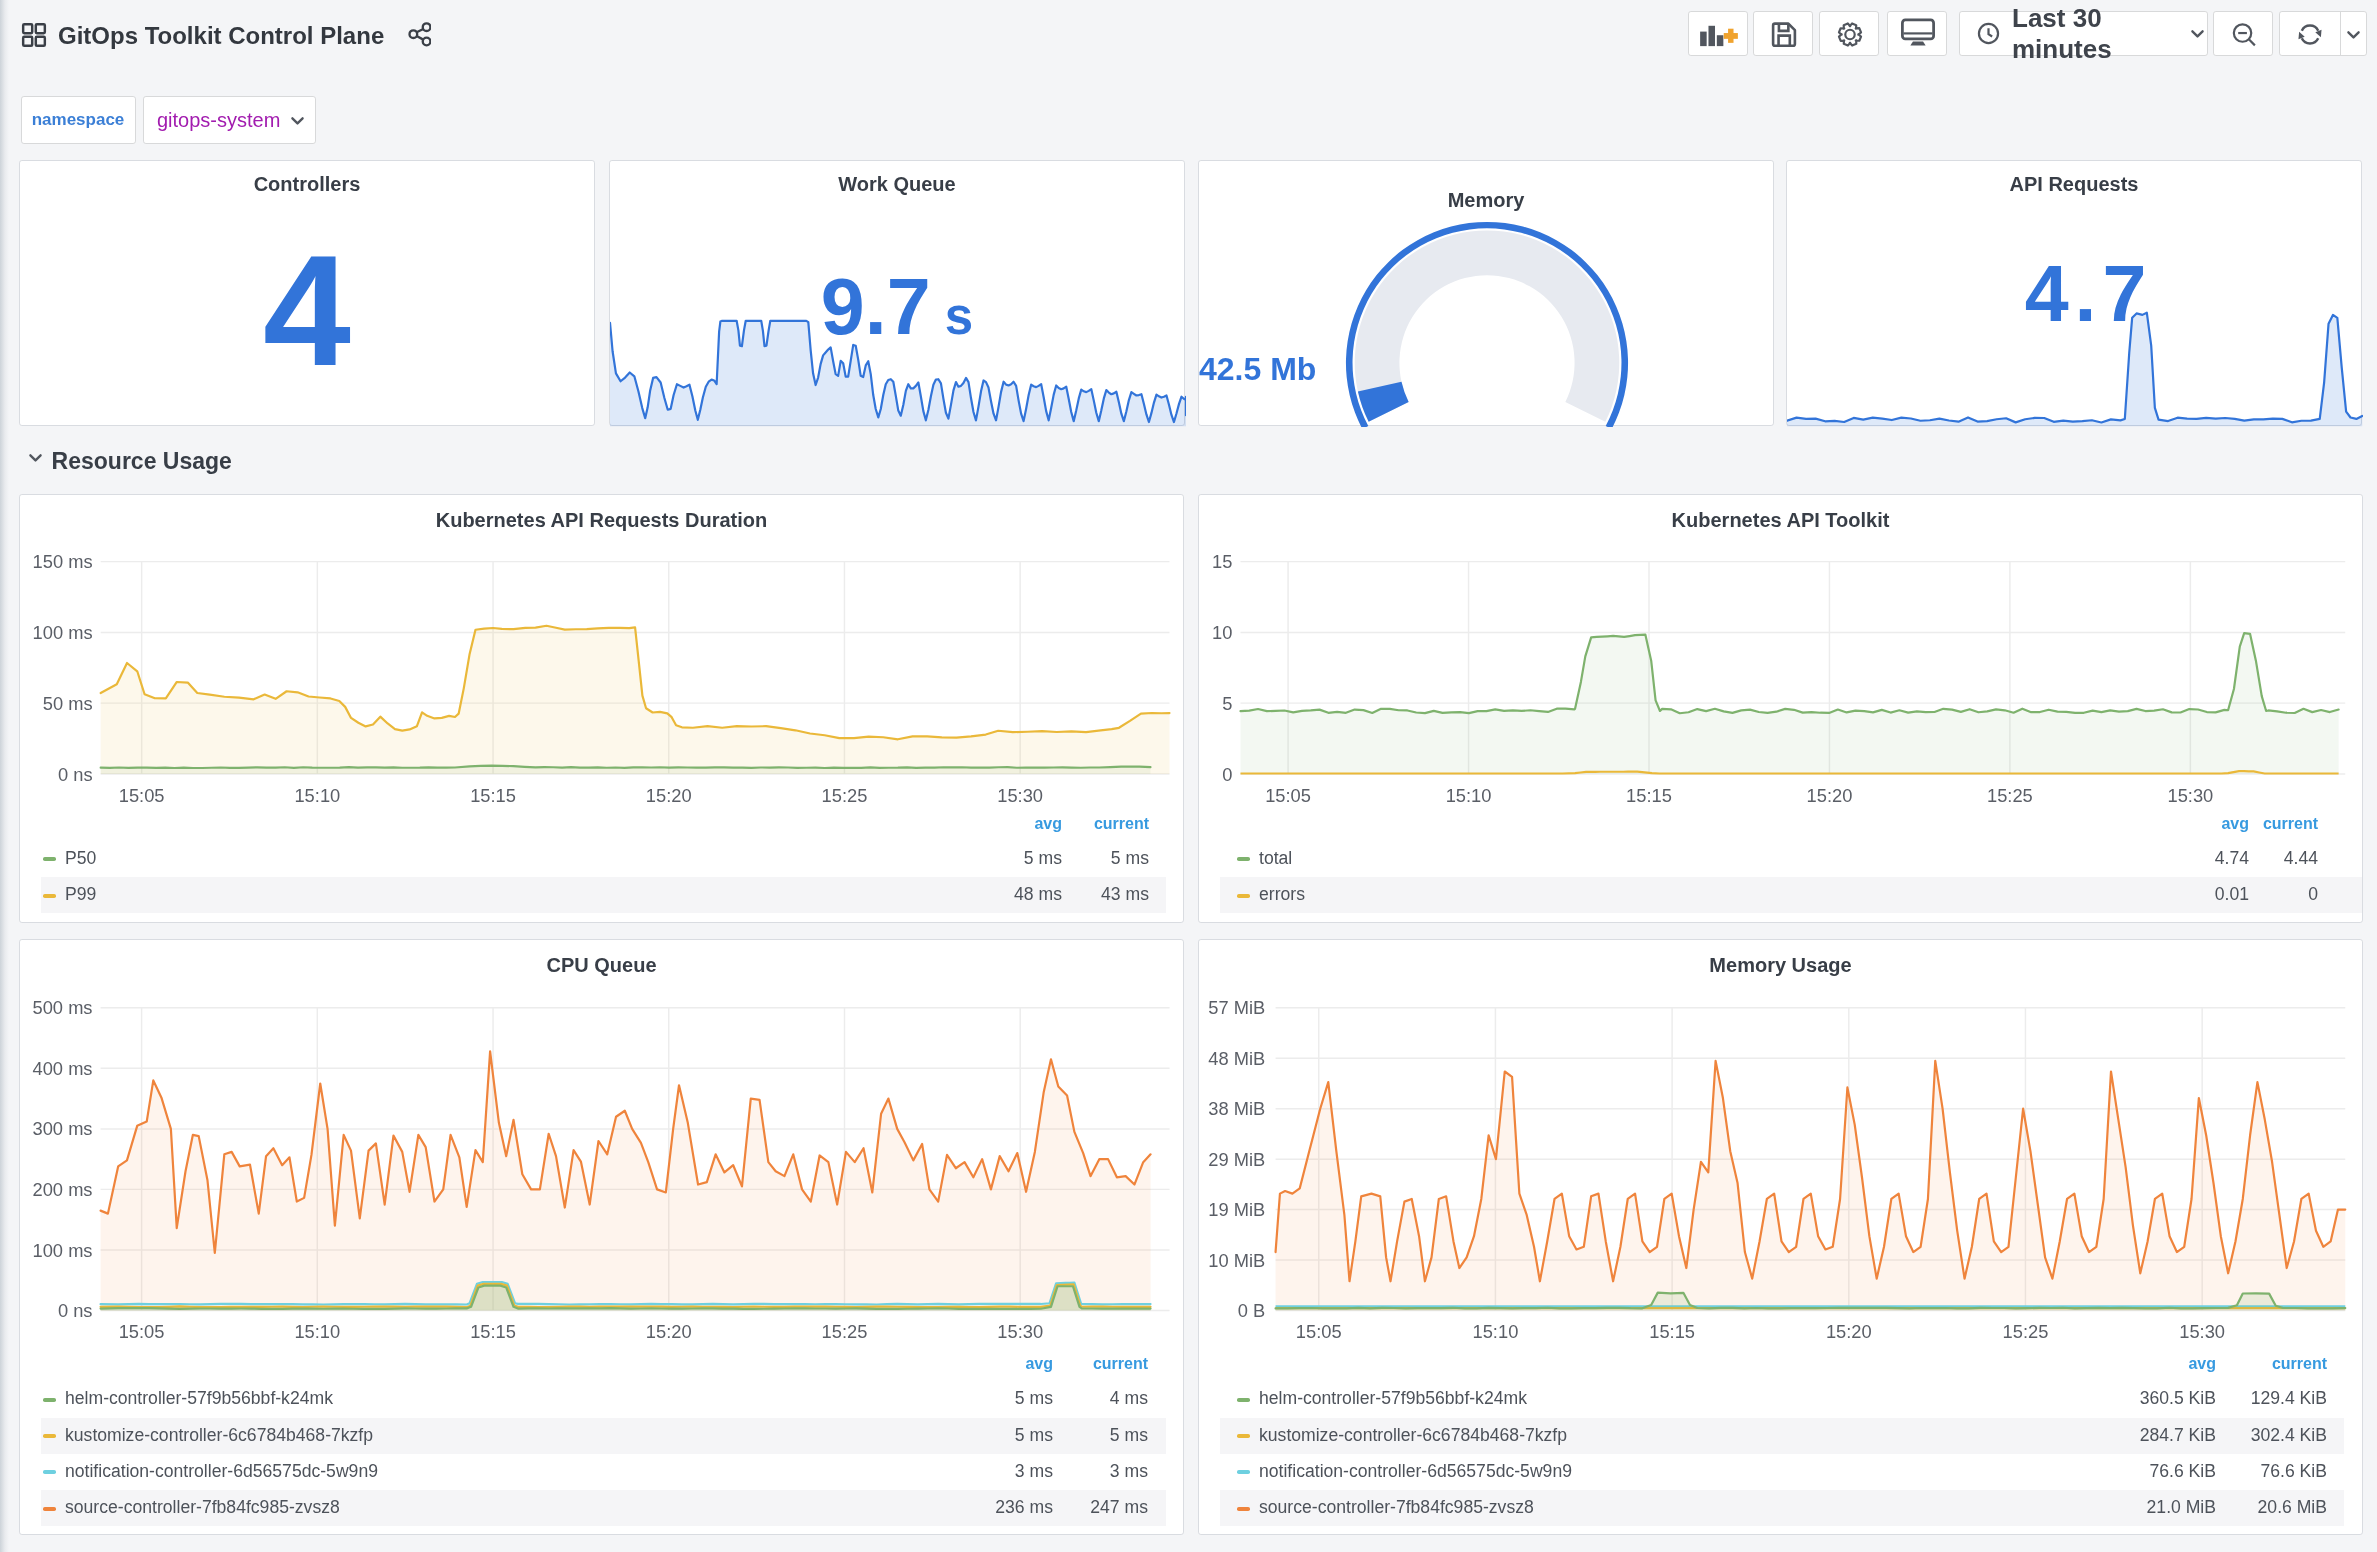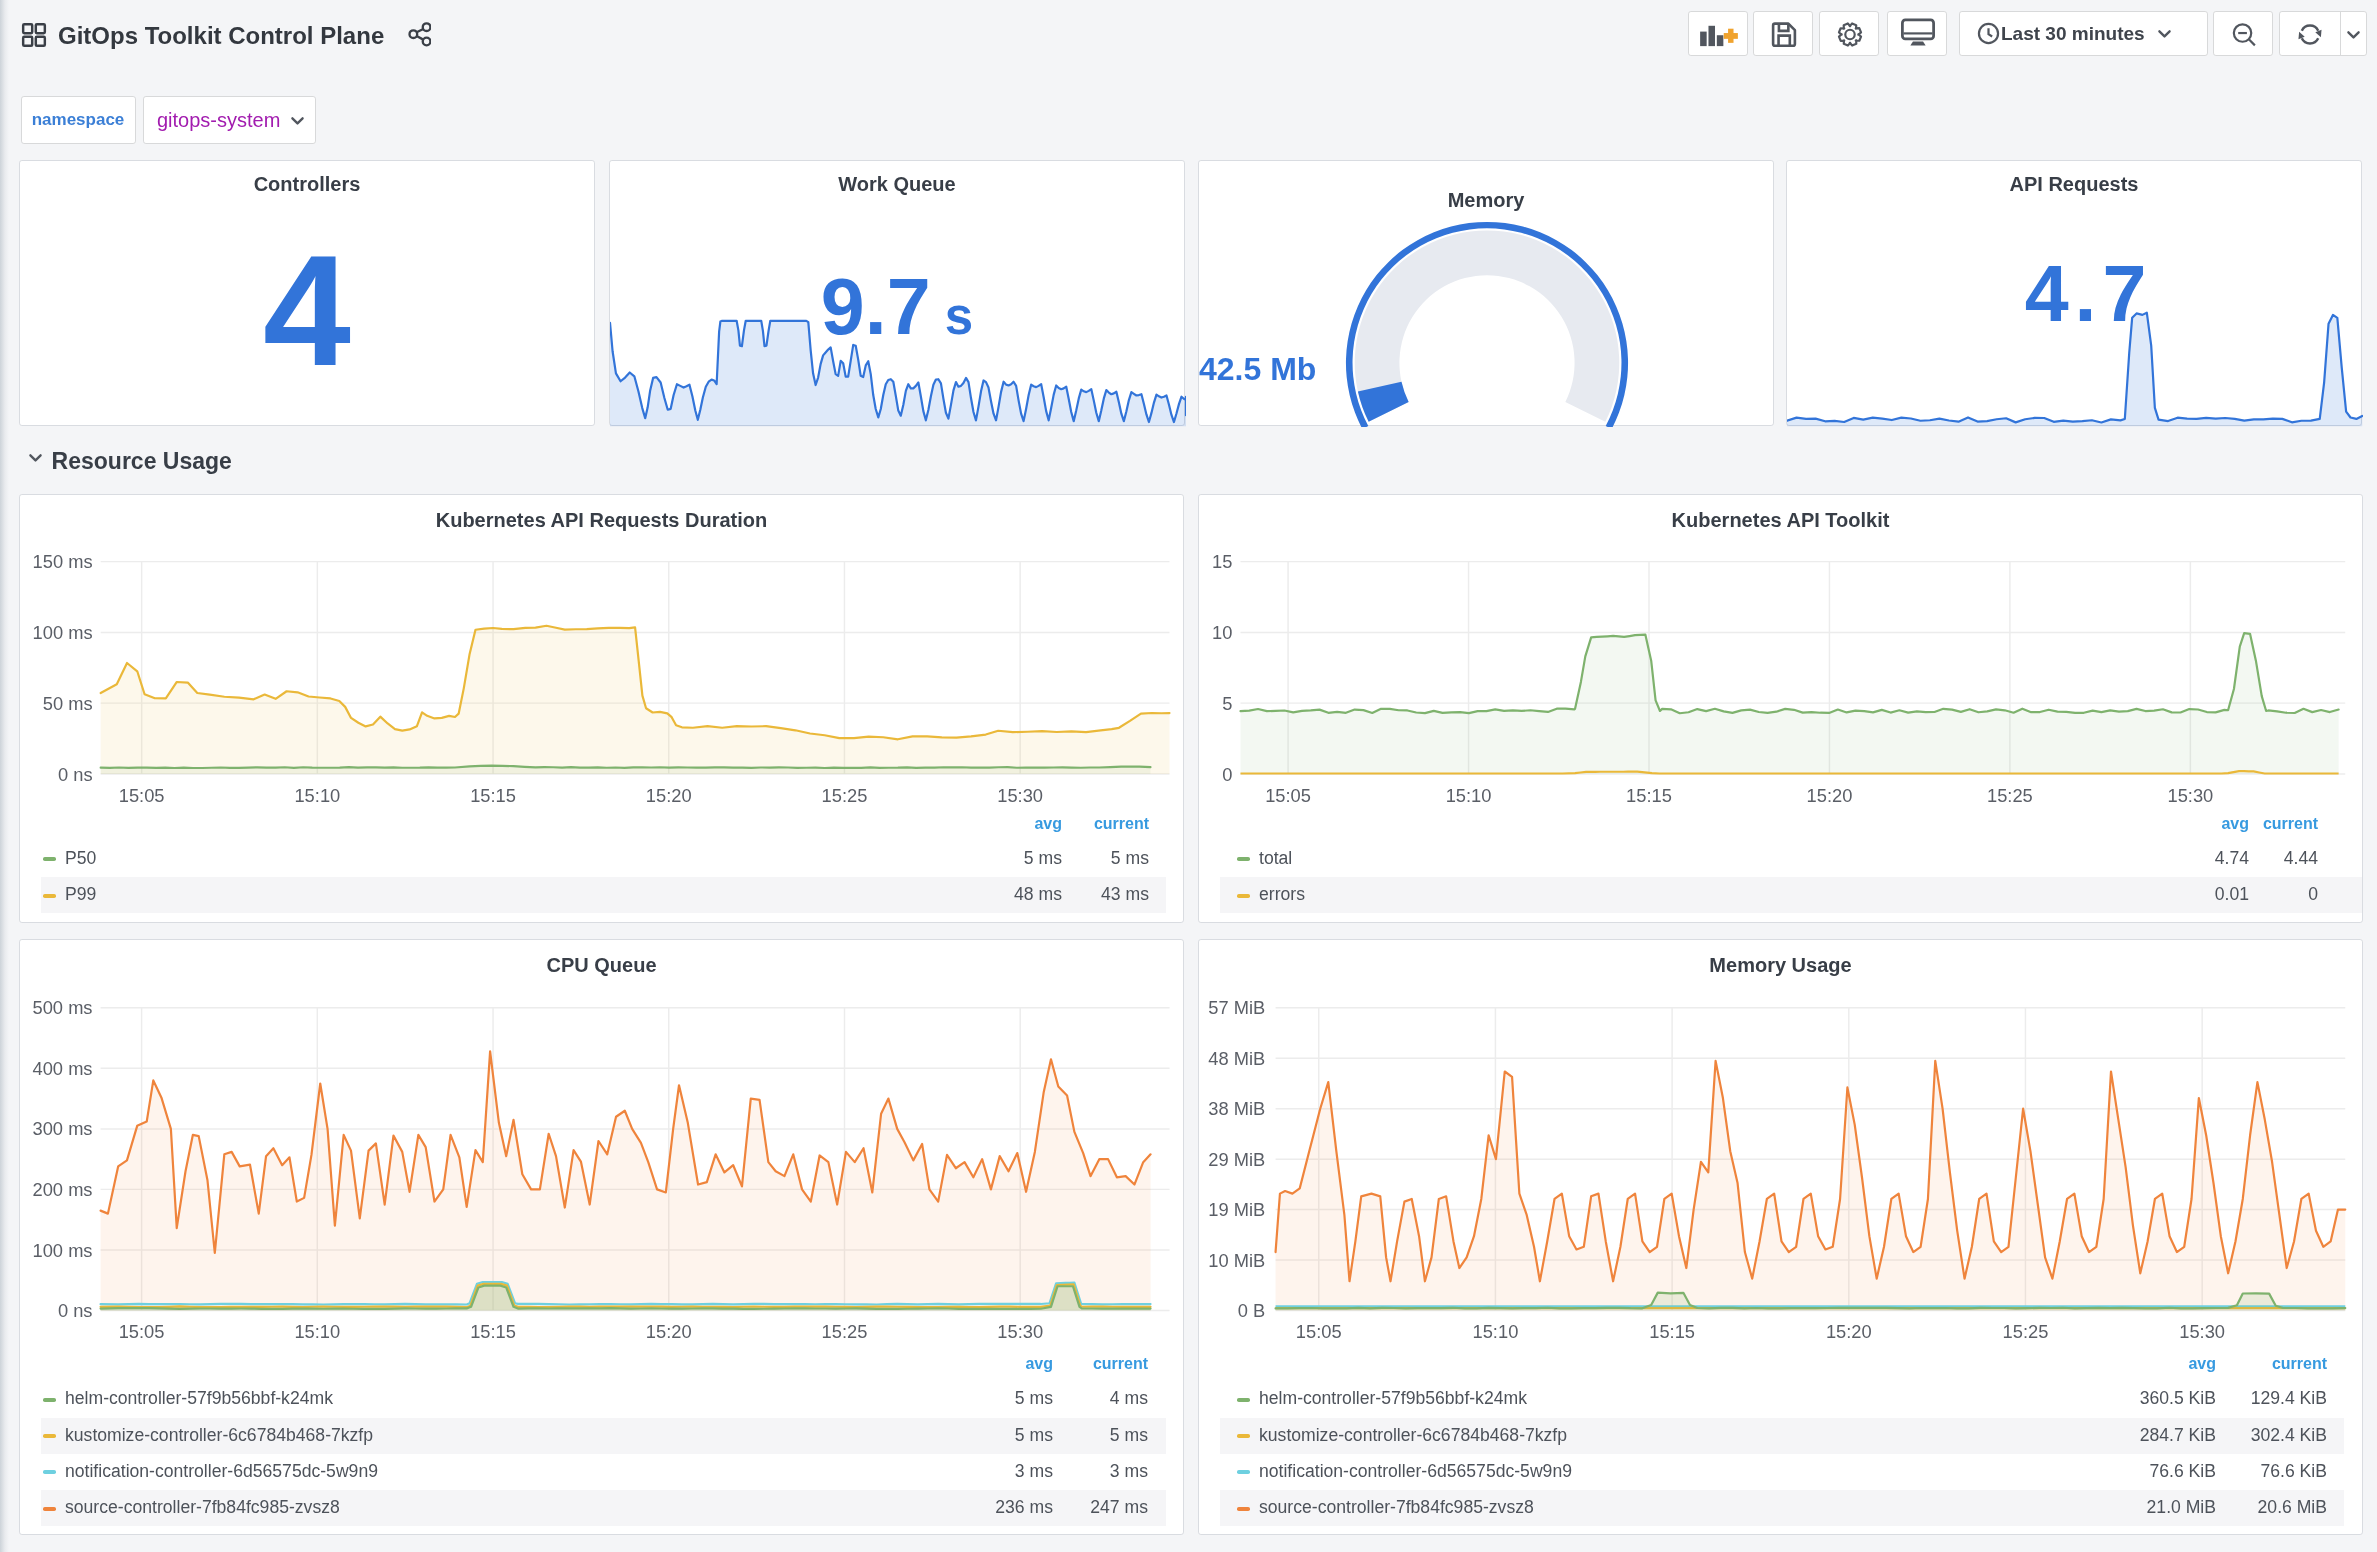--- a/index.html
+++ b/index.html
@@ -11,21 +11,21 @@
 .statline2 { position:absolute; left:0; right:0; top:271px; text-align:center; }
 .statv { font-size:79px; font-weight:bold; color:#3274d9; line-height:0; }
 .statsuf { font-size:51px; font-weight:bold; color:#3274d9; }
 .statline, .statline2 { top:97px; height:117px; line-height:117px; }
 
 .gaugev { position:absolute; left:0; right:0; top:190px; text-align:left; font-size:32px; font-weight:bold; color:#3274d9; }
 .hdr-title { position:absolute; left:58px; top:22px; font-size:24px; font-weight:bold; color:#33383f; }
 .vbox { position:absolute; top:96px; height:48px; background:#fff; border:0.7px solid #d8d9da; border-radius:2.9px; display:flex; align-items:center; }
 .tbtn { position:absolute; top:11px; width:60px; height:45px; background:#fff; border:0.7px solid #d8d9da; border-radius:2.9px; }
 .timebtn { position:absolute; top:11px; height:45px; background:#fff; border:0.7px solid #d8d9da; border-radius:2.9px; display:flex; align-items:center; }
-.timetxt { font-size:19px; font-weight:bold; color:#3f444c; margin-left:0; }
+.timetxt { font-size:26px; font-weight:bold; color:#3f444c; margin-left:11px; }
 .sechdr { position:absolute; left:26px; top:448px; font-size:23px; font-weight:bold; color:#383e47; }
 .lh { position:absolute; font-size:16px; font-weight:bold; color:#379ae0; }
 .lband { position:absolute; height:36px; background:#f5f5f7; }
 .ldash { position:absolute; width:12.5px; height:3.7px; border-radius:1.8px; }
 .lname { position:absolute; font-size:17.6px; color:#4d525a; white-space:nowrap; }
 .lval { position:absolute; font-size:17.6px; color:#4d525a; }
 svg text { font-family:"Liberation Sans",sans-serif; }
 </style></head><body>
 <div class="leftstrip"></div>
 <div style="position:absolute;left:20.5px;top:22px;"><svg width="26" height="26" viewBox="0 0 36 36">

